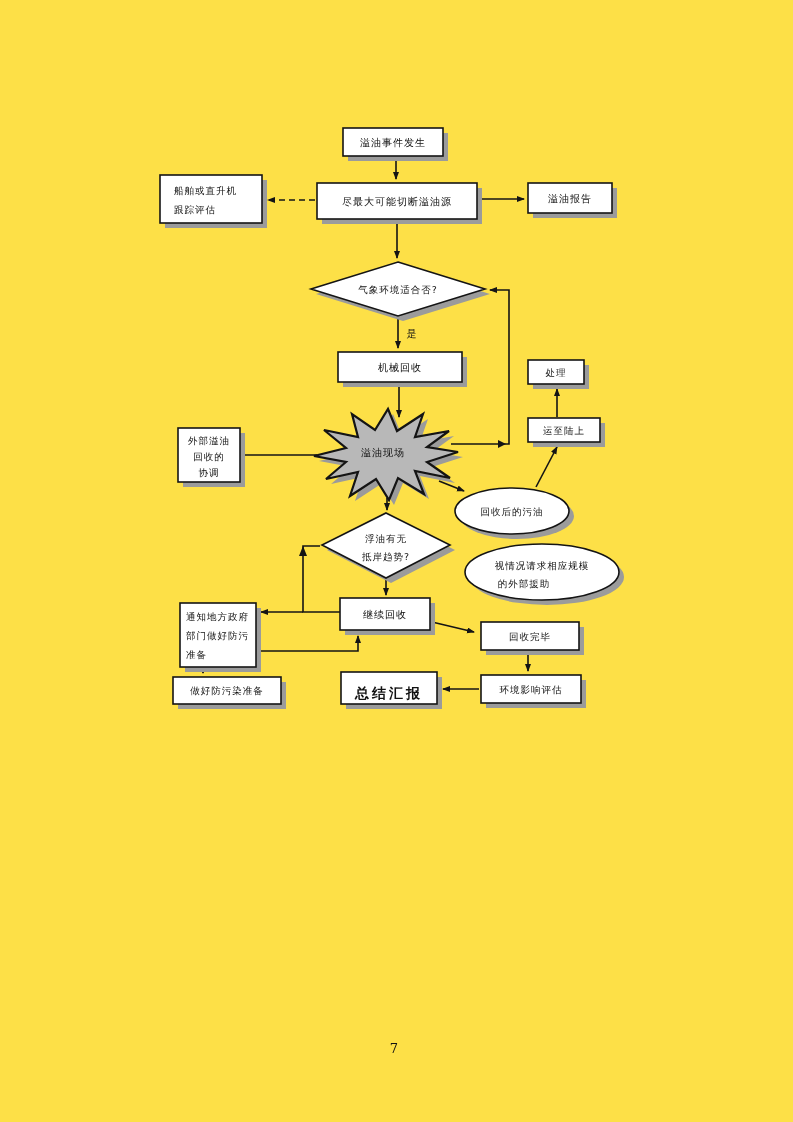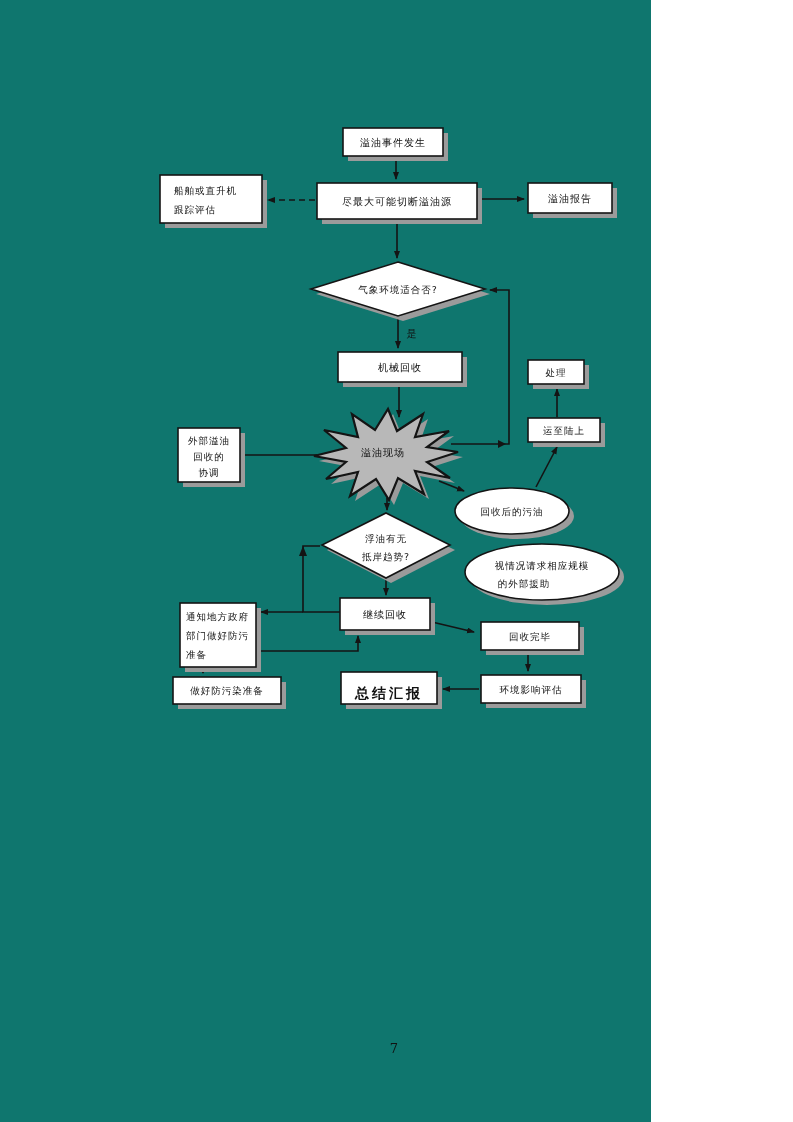--- a/index.html
+++ b/index.html
@@ -1,20 +1,20 @@
 <!DOCTYPE html>
 <html><head>
 <meta charset="utf-8">
 <style>
   html, body { margin: 0; padding: 0; background: #ffffff; }
   .page {
     position: relative;
-    width: 651px;
+    width: 793px;
     height: 1122px;
-    background: #0f766e;
+    background: #fde047;
     font-family: "DejaVu Sans", sans-serif;
     overflow: hidden;
   }
   svg { display: block; }
   .box      { fill: #ffffff; stroke: #141414; stroke-width: 1.6; }
   .shadow   { fill: #9b9b9b; stroke: none; }
   .conn     { stroke: #141414; stroke-width: 1.6; fill: none; }
   .dashed   { stroke-dasharray: 6 4; }
   .star     { fill: #b8b8b8; stroke: #141414; stroke-width: 2.2; }
   .nodetext { font-size: 10px; fill: #111111; text-anchor: middle; letter-spacing: 1px; }

